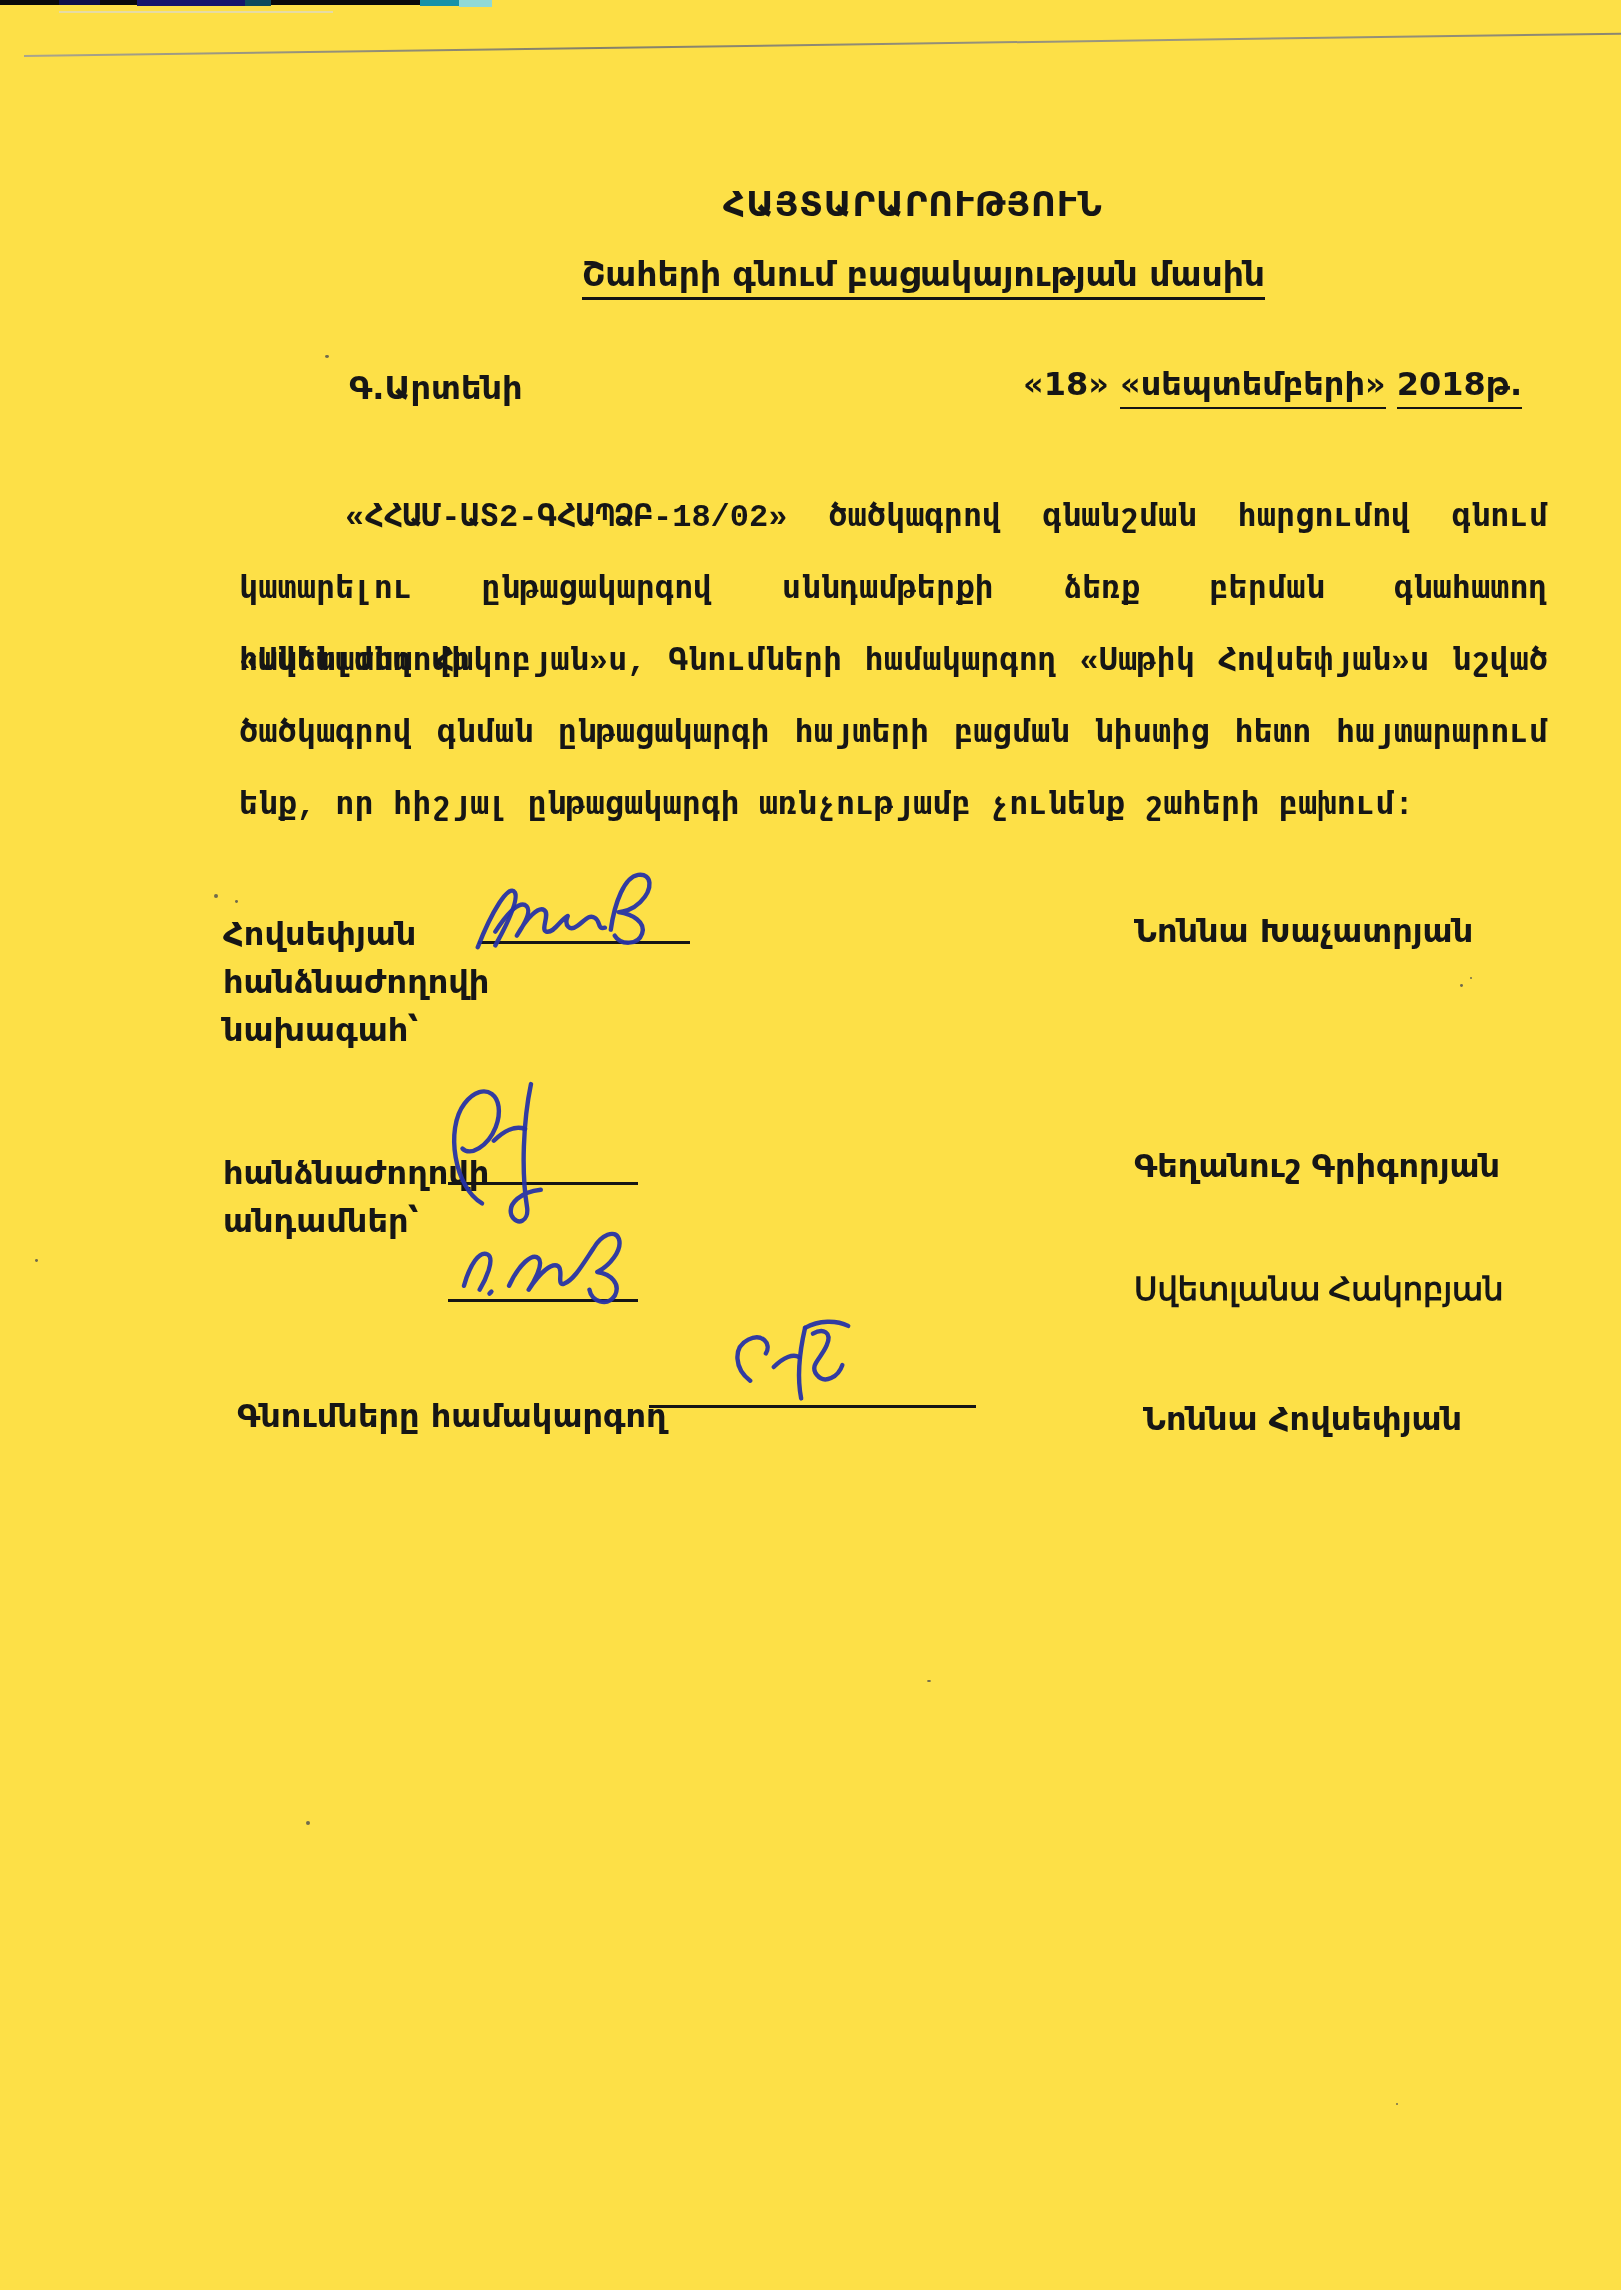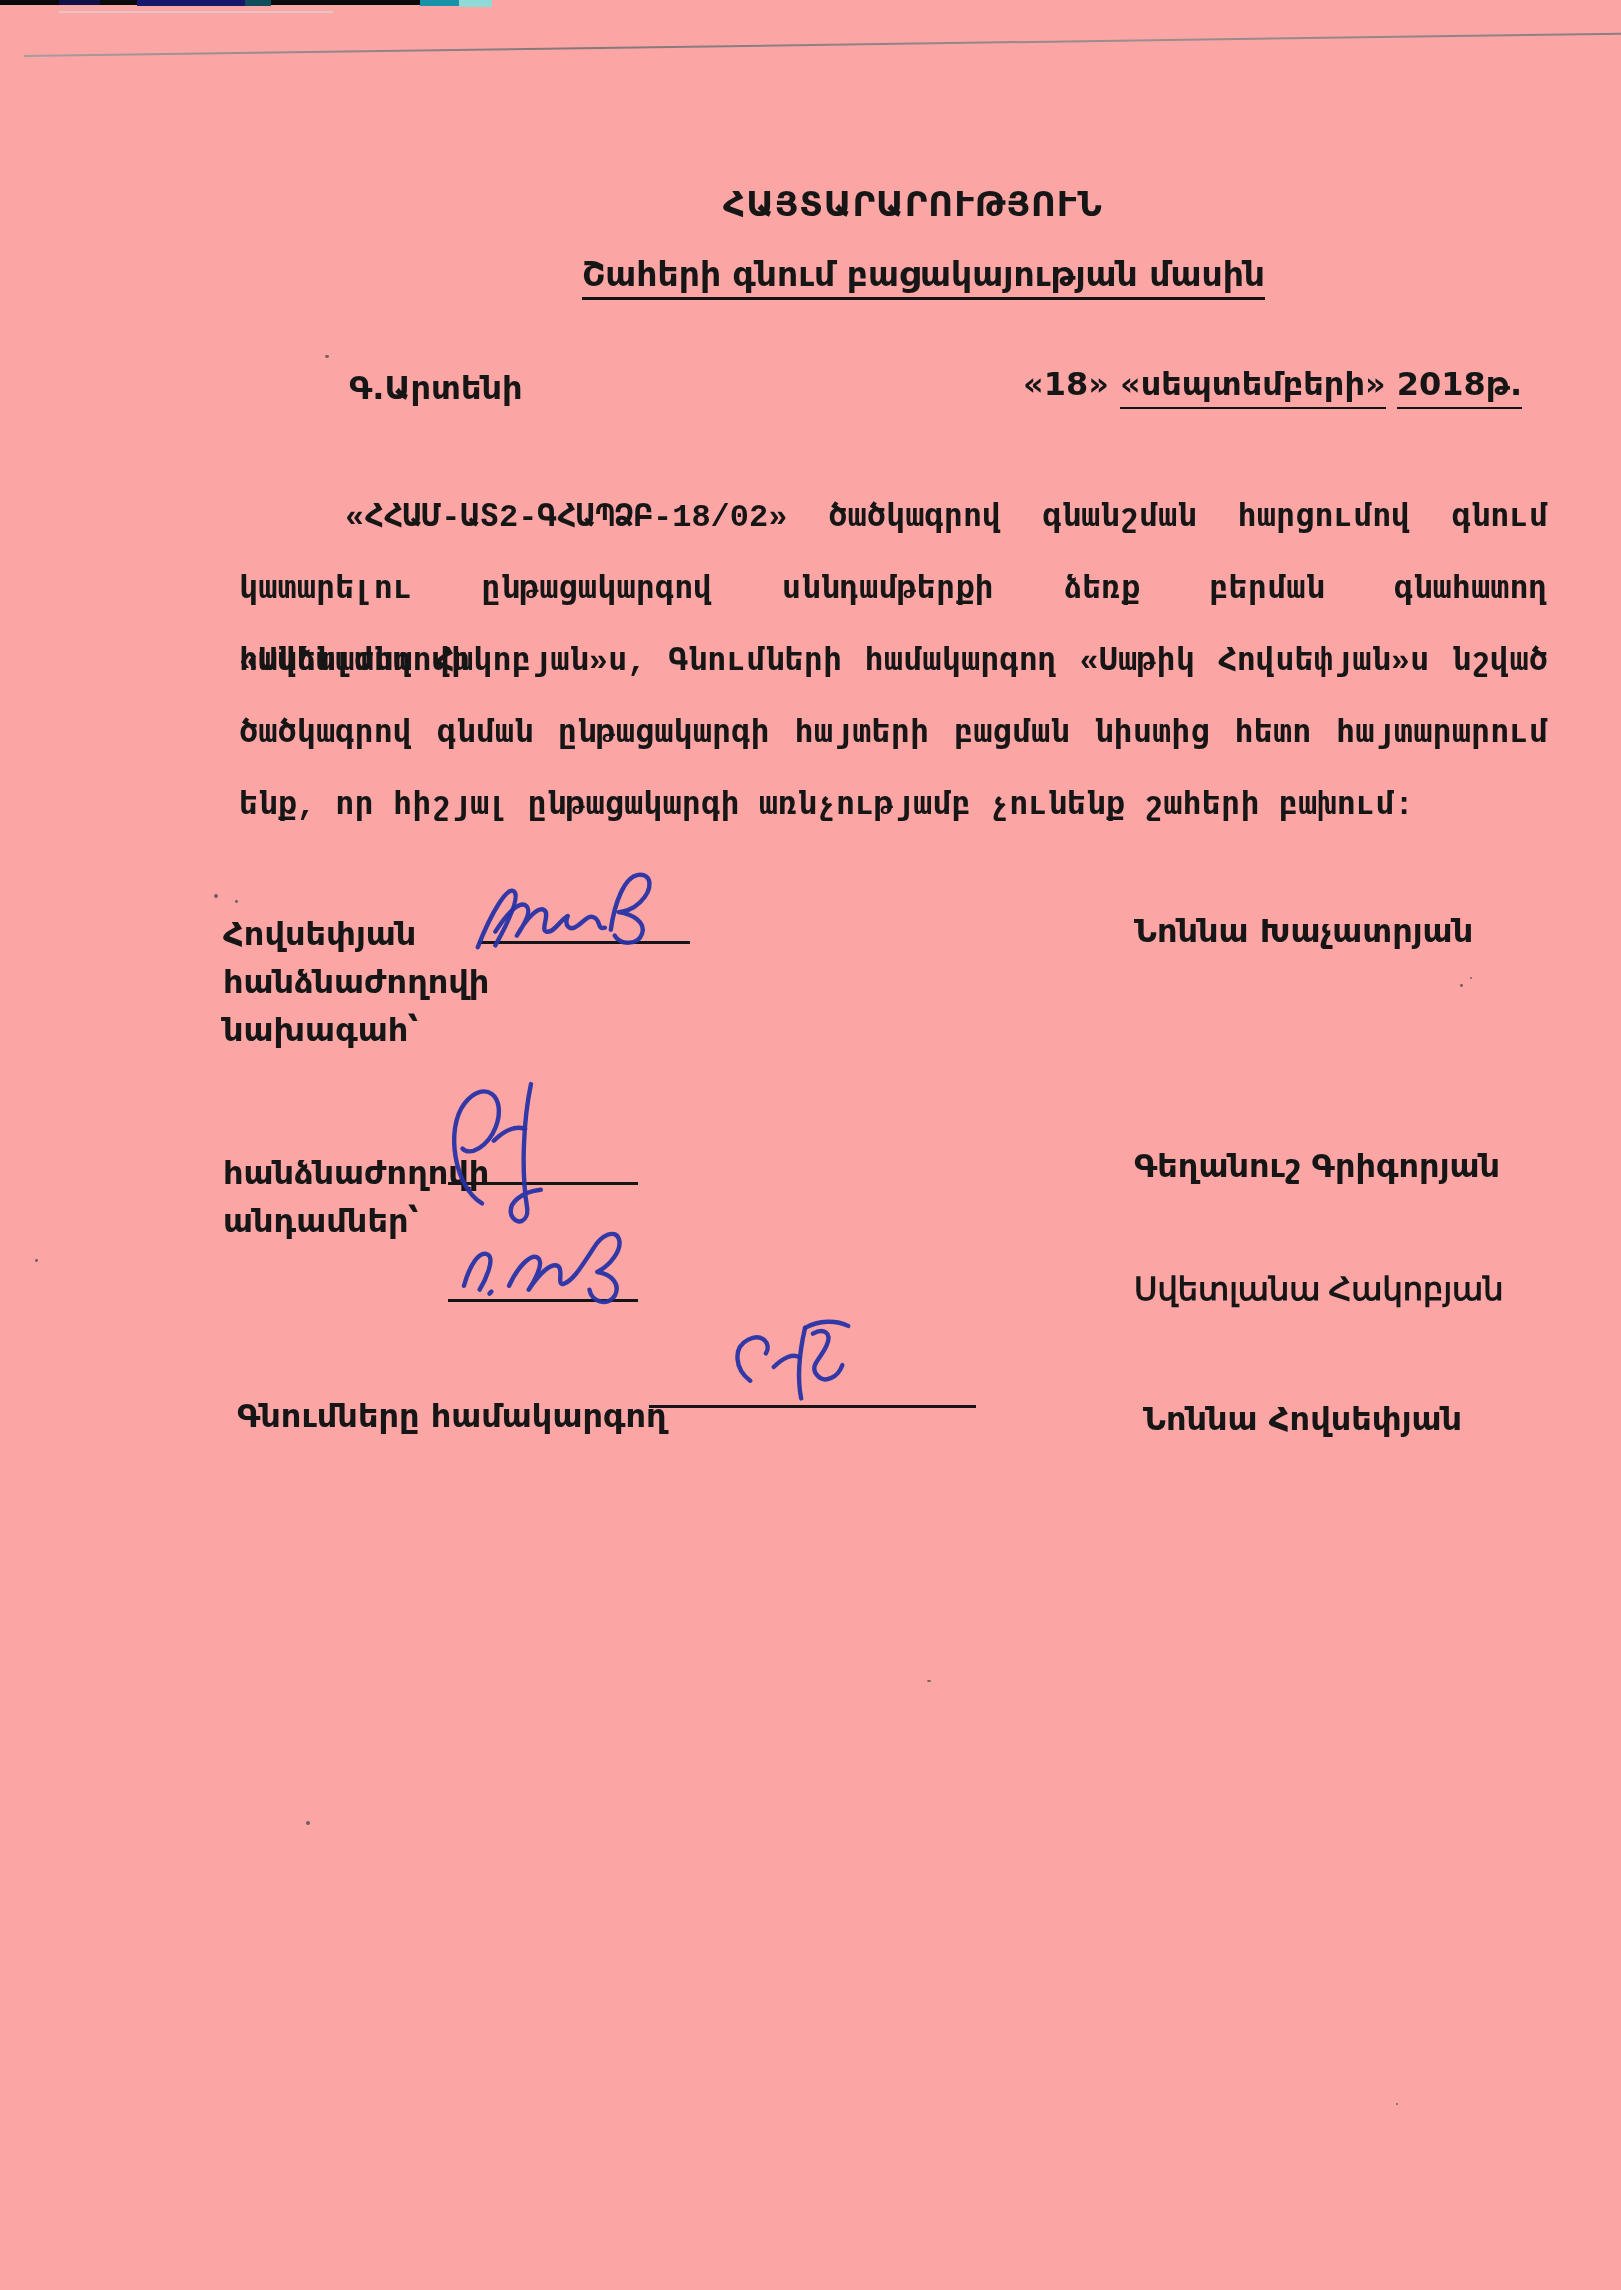--- a/index.html
+++ b/index.html
@@ -1,19 +1,19 @@
 <!DOCTYPE html>
 <html><head>
 <meta charset="utf-8">
 <style>
   html,body{margin:0;padding:0;background:#e8e8e8;}
   .page{
     position:relative;
     width:1621px;height:2291px;
-    background:#fca5a5;
+    background:#fde047;
     overflow:hidden;
     font-family:"DejaVu Sans", sans-serif;
     color:#161616;
     font-weight:600;
   }
   
   .band{position:absolute;top:0;}
   .band.b-base{left:0;width:492px;height:4.9px;background:#0a0a0a;}
   .band.b-navy1{left:59px;width:41px;height:4.9px;background:#10104a;}
   .band.b-navy2{left:137px;width:114px;height:5.9px;background:#16166b;}

